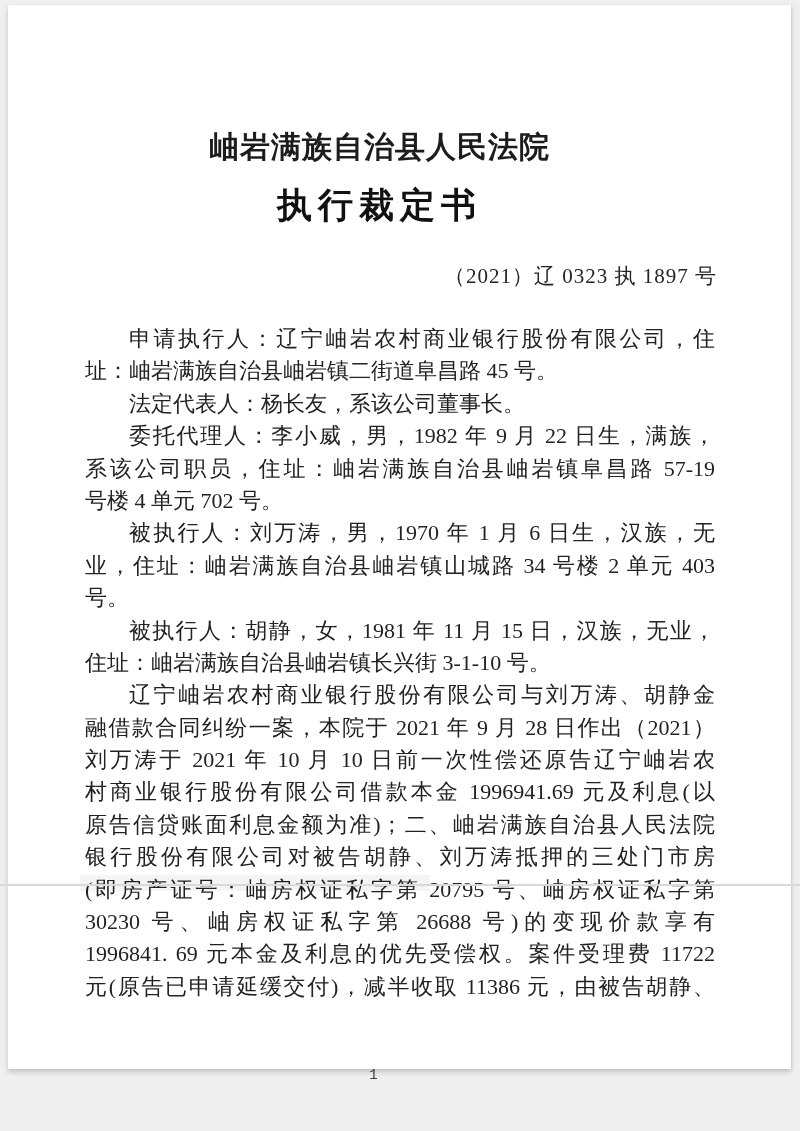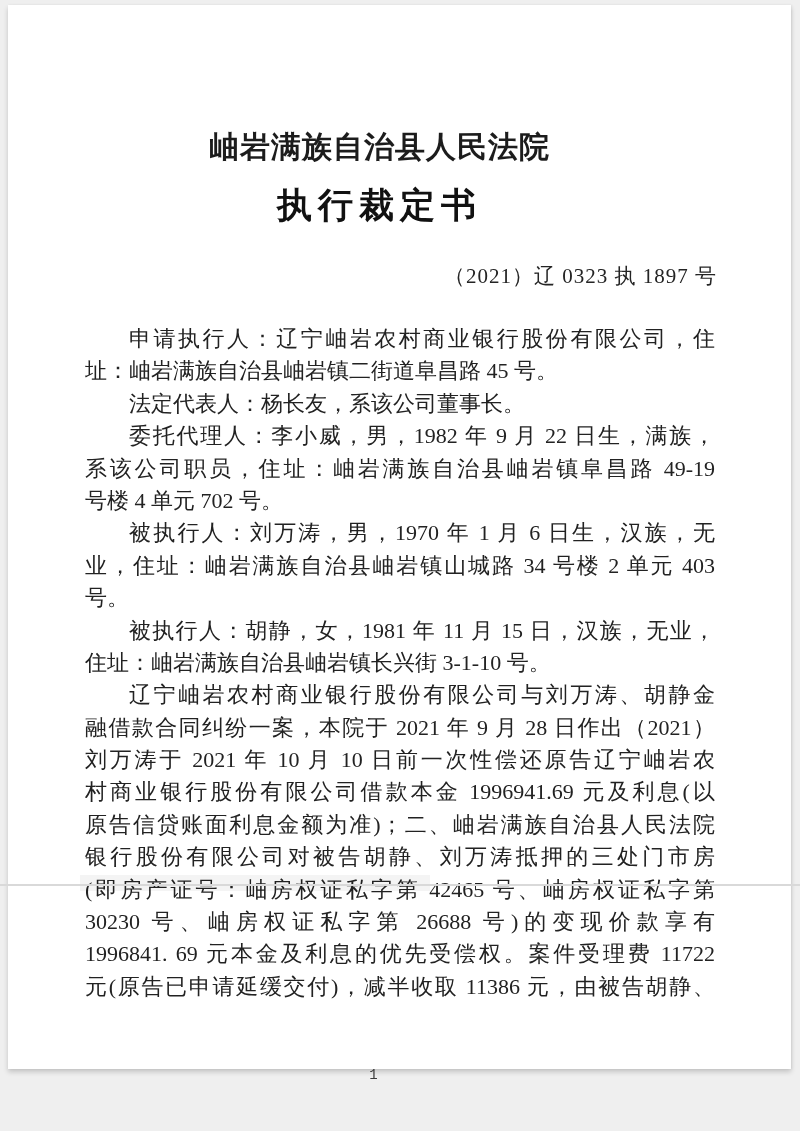--- a/index.html
+++ b/index.html
@@ -119,34 +119,34 @@
 
     <div class="doc-subtitle">执行裁定书</div>
 
     <div class="case-number">（2021）辽 0323 执 1897 号</div>
 
     <div class="body-text" id="body-text">
         <div class="line para-start">申请执行人：辽宁岫岩农村商业银行股份有限公司，住</div>
         <div class="line para-end">址：岫岩满族自治县岫岩镇二街道阜昌路 45 号。</div>
         <div class="line para-start para-end">法定代表人：杨长友，系该公司董事长。</div>
         <div class="line para-start">委托代理人：李小威，男，1982 年 9 月 22 日生，满族，</div>
-        <div class="line">系该公司职员，住址：岫岩满族自治县岫岩镇阜昌路 49-19</div>
+        <div class="line">系该公司职员，住址：岫岩满族自治县岫岩镇阜昌路 57-19</div>
         <div class="line para-end">号楼 4 单元 702 号。</div>
         <div class="line para-start">被执行人：刘万涛，男，1970 年 1 月 6 日生，汉族，无</div>
         <div class="line">业，住址：岫岩满族自治县岫岩镇山城路 34 号楼 2 单元 403</div>
         <div class="line para-end">号。</div>
         <div class="line para-start">被执行人：胡静，女，1981 年 11 月 15 日，汉族，无业，</div>
         <div class="line para-end">住址：岫岩满族自治县岫岩镇长兴街 3-1-10 号。</div>
         <div class="line para-start">辽宁岫岩农村商业银行股份有限公司与刘万涛、胡静金</div>
         <div class="line">融借款合同纠纷一案，本院于 2021 年 9 月 28 日作出（2021）</div>
         <div class="line">刘万涛于 2021 年 10 月 10 日前一次性偿还原告辽宁岫岩农</div>
         <div class="line">村商业银行股份有限公司借款本金 1996941.69 元及利息(以</div>
         <div class="line">原告信贷账面利息金额为准)；二、岫岩满族自治县人民法院</div>
         <div class="line">银行股份有限公司对被告胡静、刘万涛抵押的三处门市房</div>
-        <div class="line">(即房产证号：岫房权证私字第 42465 号、岫房权证私字第</div>
+        <div class="line">(即房产证号：岫房权证私字第 20795 号、岫房权证私字第</div>
         <div class="line">30230 号、岫房权证私字第 26688 号)的变现价款享有</div>
         <div class="line">1996841. 69 元本金及利息的优先受偿权。案件受理费 11722</div>
         <div class="line">元(原告已申请延缓交付)，减半收取 11386 元，由被告胡静、</div>
       </div>
 
     <div class="page-number">1</div>
   </div>
 
   <div class="scan-smudge"></div>
   <div class="scan-seam"></div>

